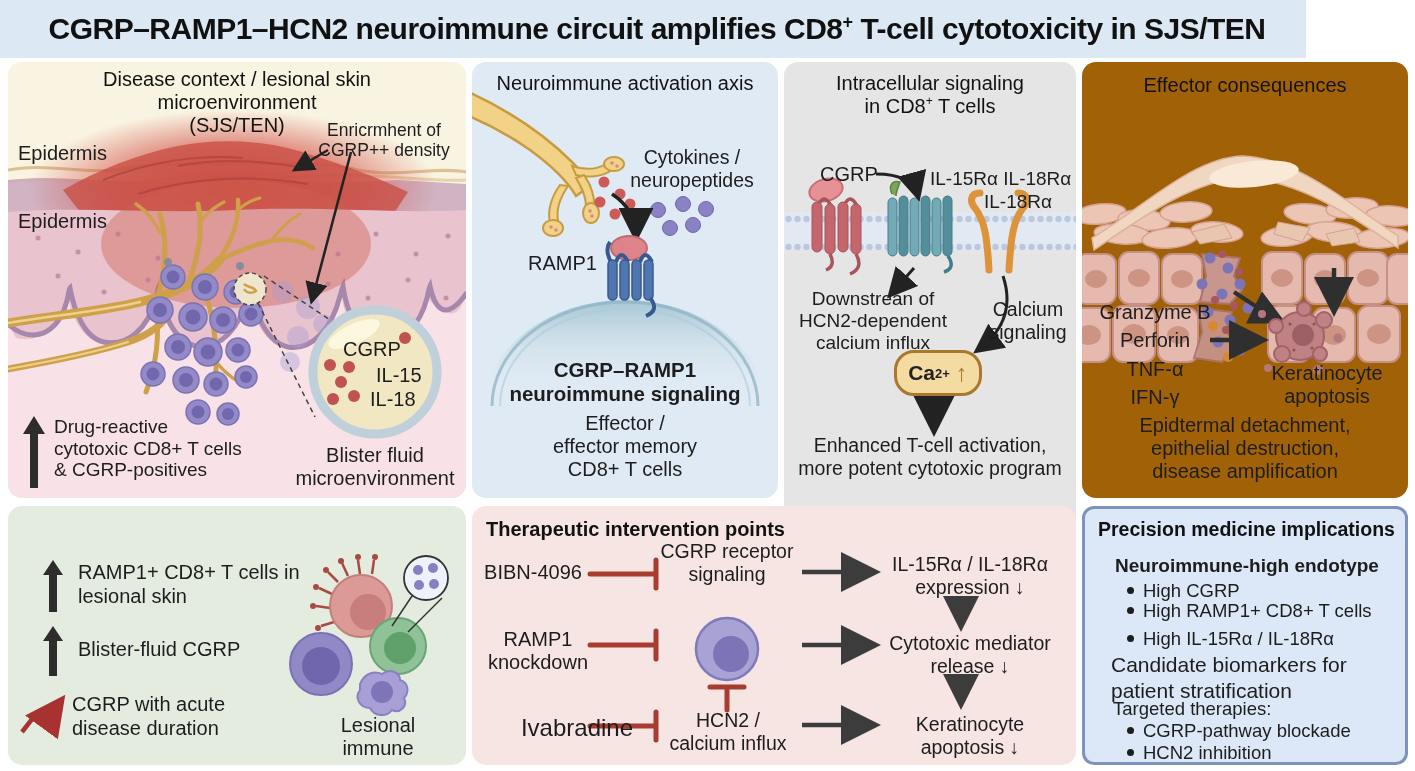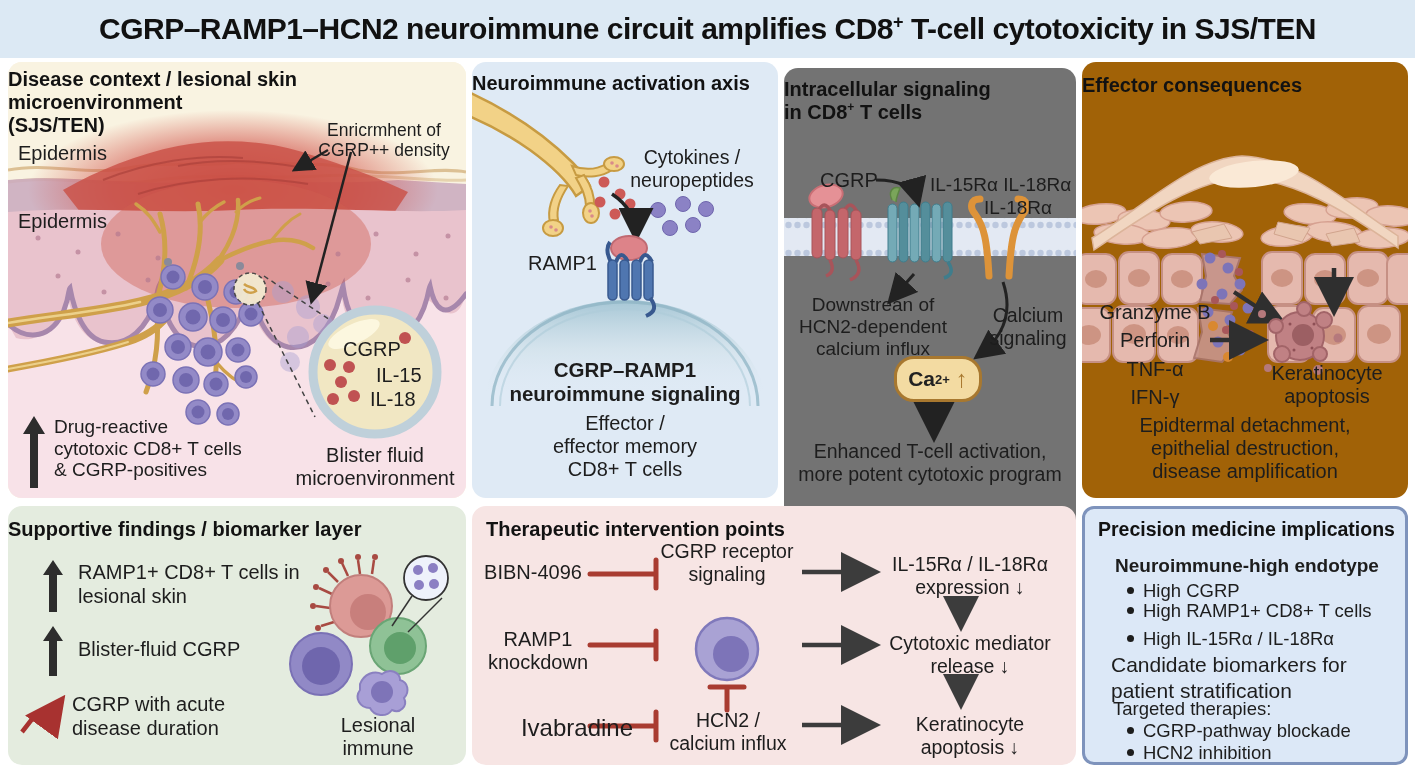--- a/index.html
+++ b/index.html
@@ -1,32 +1,32 @@
 <!DOCTYPE html>
 <html><head>
 <meta charset="utf-8">
 <style>
   html,body{margin:0;padding:0;background:#ffffff;}
   .canvas{position:relative;width:1415px;height:771px;background:#ffffff;overflow:hidden;
     font-family:"Liberation Sans","DejaVu Sans",sans-serif;color:#1d1d1d;}
-  .titlebar{position:absolute;left:0;top:0;width:1415px;height:58px;background:#dce9f4;
-    display:flex;align-items:center;justify-content:center;}
+  .titlebar{position:absolute;left:0;top:0;width:1298px;height:58px;background:#dce9f4;
+    display:flex;align-items:center;justify-content:center;padding-left:8px;}
   .titlebar h1{margin:0;font-size:30px;font-weight:bold;letter-spacing:-0.5px;color:#111;}
   .titlebar sup{font-size:18px;}
   .panel{position:absolute;border-radius:14px;overflow:hidden;}
   .p1{left:8px;top:62px;width:458px;height:436px;background:#f9f3e1;}
   .p2{left:472px;top:62px;width:306px;height:436px;background:#dfeaf5;}
-  .p3{left:784px;top:62px;width:292px;height:516px;background:#737373;margin-top:6px;}
+  .p3{left:784px;top:62px;width:292px;height:516px;background:#e5e5e5;}
   .p4{left:1082px;top:62px;width:326px;height:436px;background:#a16207;}
   .p5{left:8px;top:506px;width:458px;height:259px;background:#e4ecdf;}
   .p6{left:472px;top:506px;width:604px;height:259px;background:#f7e5e4;}
   .p7{left:1082px;top:506px;width:326px;height:259px;background:#dce8f7;
       border:3px solid #7e93bc;box-sizing:border-box;border-radius:12px;}
   .t{position:absolute;white-space:pre-line;line-height:1.16;}
-  .ptitle{font-weight:bold;font-size:20px;left:0;right:0;color:#121212;}
+  .ptitle{font-weight:normal;font-size:20px;text-align:center;left:0;right:0;color:#121212;}
   .bgsvg{position:absolute;left:0;top:0;}
   .ctr{text-align:center;}
   .pill{position:absolute;background:#f3dba2;border:3px solid #a8782f;border-radius:20px;
         display:flex;align-items:center;justify-content:center;font-size:21px;font-weight:bold;color:#222;}
   .pill sup{font-size:13px;}
   .pill .up{color:#a8782f;font-size:24px;margin-left:6px;font-weight:bold;}
   .bullet{position:absolute;display:flex;align-items:flex-start;font-size:18.5px;}
   .bullet .dot{width:7px;height:7px;border-radius:50%;background:#1d1d1d;margin:7px 9px 0 0;flex:none;}
   .findrow{position:absolute;display:flex;}
 </style>
@@ -528,21 +528,20 @@
         <g fill="#8b7fc3">
             <circle cx="410" cy="64" r="5"></circle>
             <circle cx="425" cy="62" r="5"></circle>
             <circle cx="411" cy="79" r="5"></circle>
             <circle cx="426" cy="78" r="5"></circle>
           </g>
       </g>
 
       <path d="M14,226 L28,208 L36,218 L52,196" stroke="#a83230" stroke-width="4.5" fill="none" stroke-linejoin="round" marker-end="url(#p5arrR)"></path>
     </svg>
-    <div class="t ptitle" style="top:12px;">Supportive findings / biomarker layer</div>
     <div class="findrow" style="left:34px;top:54px;">
       <svg width="22" height="52" viewBox="0 0 22 52">
           <path d="M11,0 L21,15 L15,15 L15,52 L7,52 L7,15 L1,15 Z" fill="#2d2d2d"></path>
         </svg>
       <div class="t" style="position:static;margin-left:14px;font-size:20px;line-height:1.2;">RAMP1+ CD8+ T cells in
 lesional skin</div>
     </div>
     <div class="findrow" style="left:34px;top:120px;">
       <svg width="22" height="50" viewBox="0 0 22 50">
           <path d="M11,0 L21,15 L15,15 L15,50 L7,50 L7,15 L1,15 Z" fill="#2d2d2d"></path>

